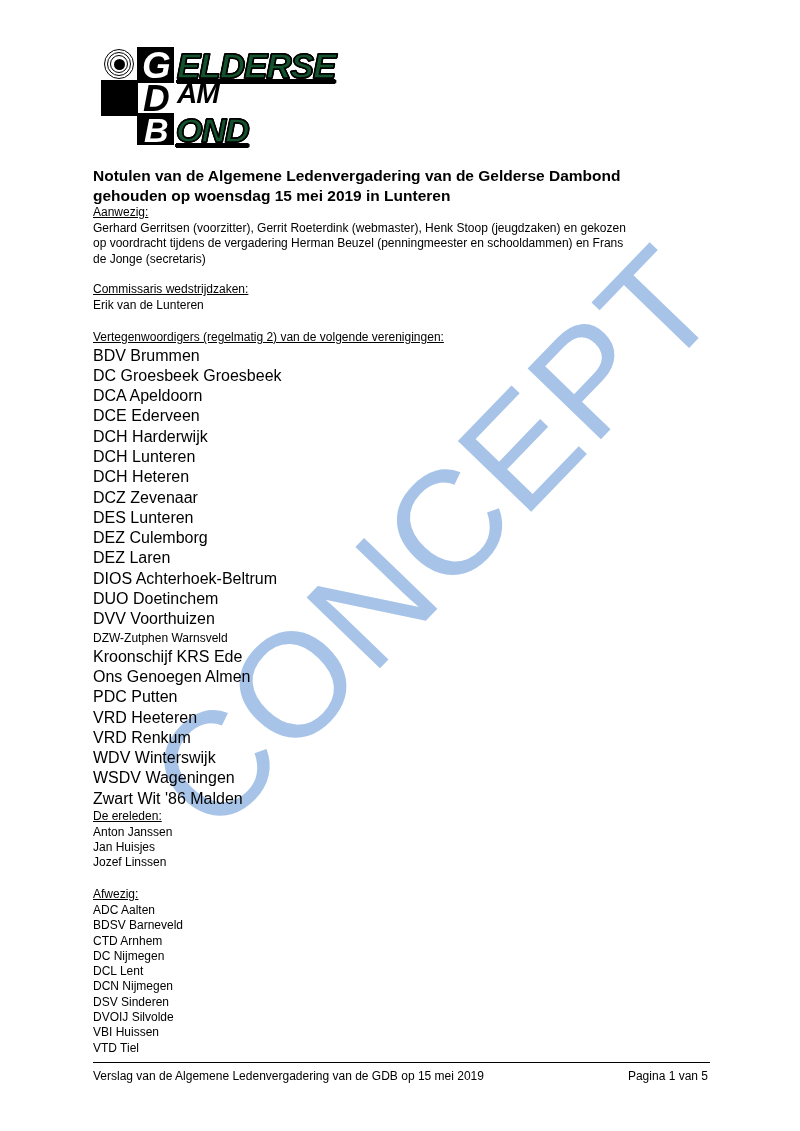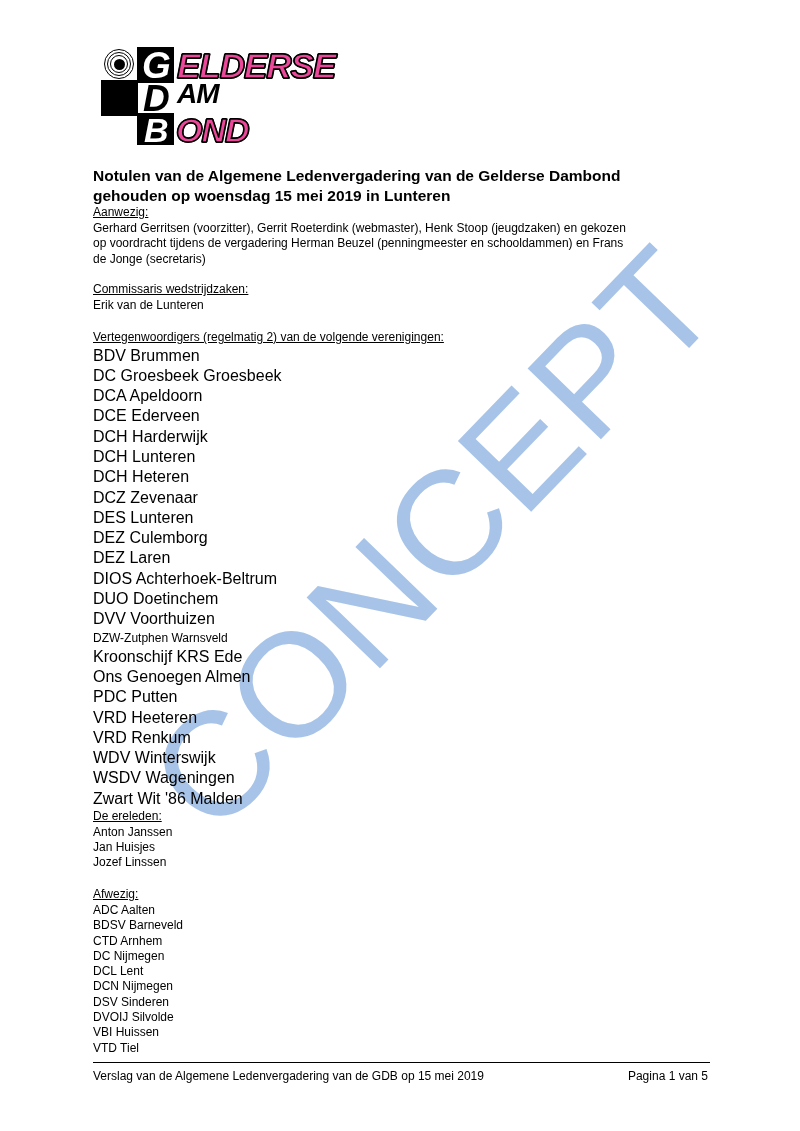--- a/index.html
+++ b/index.html
@@ -102,25 +102,26 @@
     font-family: "Liberation Sans", sans-serif;
     font-style: italic;
     font-weight: bold;
     line-height: 1;
     letter-spacing: -1px;
     white-space: nowrap;
   }
   .ll-solid-on-black { color: #ffffff; }
   .ll-solid-black    { color: #000000; }
   .ll-outline {
-    color: #ec4899;
+    color: #14532d;
     -webkit-text-stroke: 1.4px #000000;
     text-shadow:
       -1px 0 #000,  1px 0 #000,
        0 -1px #000, 0  1px #000;
+    text-decoration: underline;
   }
 
   
   .body-col {
     position: absolute;
     left: 93px;
     top: 166px;
     width: 617px;
   }
 

